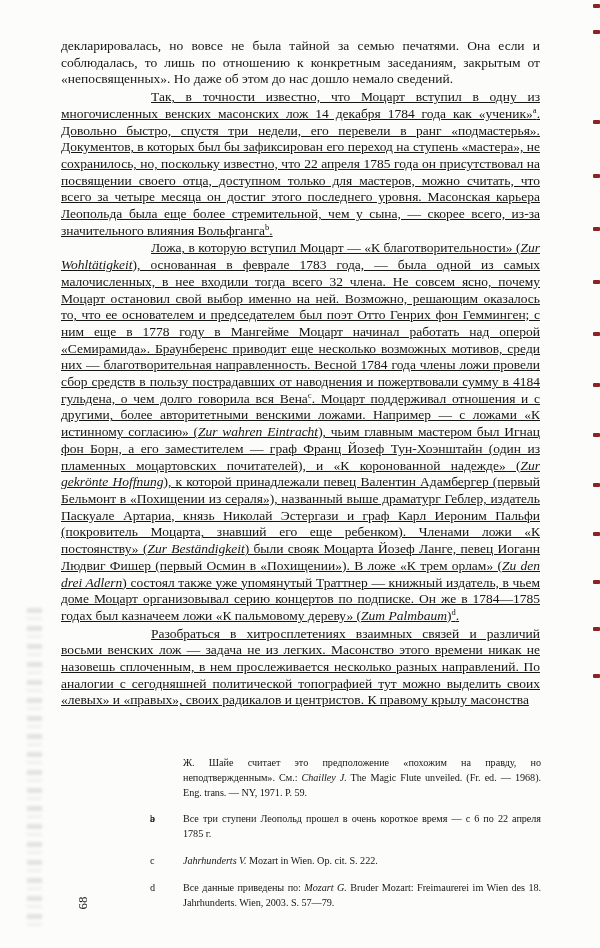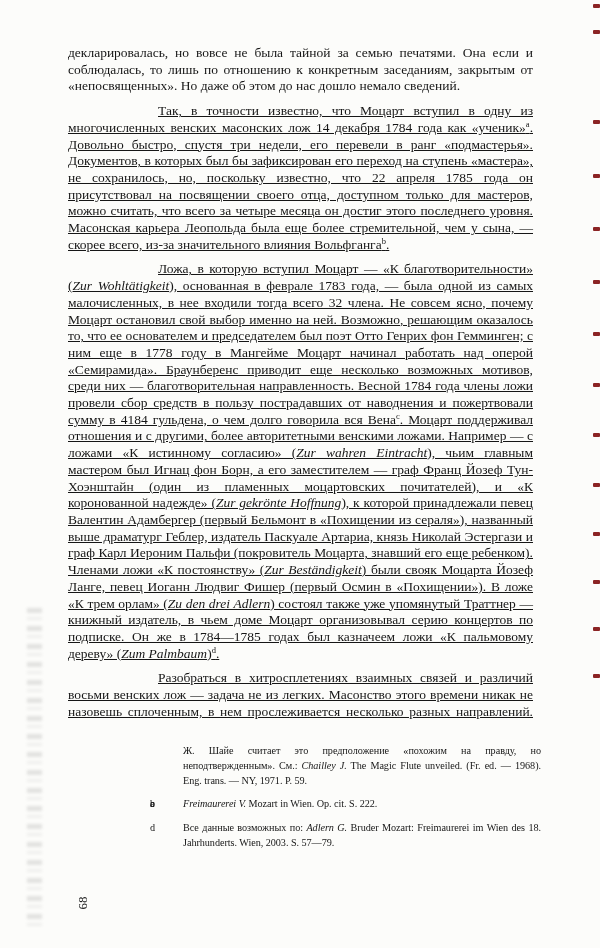--- a/index.html
+++ b/index.html
@@ -11,31 +11,31 @@
     font-family:"Liberation Serif","DejaVu Serif",serif;
     color:#161616;
   }
   .body-text{
     position:absolute;left:60px;top:37px;width:481px;height:682px;
     overflow:hidden;
     font-size:13.5px;line-height:16.7px;
     text-align:justify;
     text-justify:inter-word;
   }
-  .para{margin:8px;}
+  .para{margin:1px;}
   .para.indent{text-indent:90px;text-decoration:underline;}
   .it{font-style:italic;}
   sup.fnref{font-size:8.5px;line-height:0;vertical-align:super;}
   .footnotes{
     position:absolute;left:60px;top:744px;width:481px;
     font-size:10.2px;line-height:14.8px;
     text-align:justify;
     letter-spacing:-0.05px;
   }
-  .fn-row{position:relative;padding-left:123px;margin:0 0 9px 0;}
+  .fn-row{position:relative;padding-left:123px;margin:12px 0 9px 0;}
   .fn-marker{position:absolute;left:90px;top:0;font-style:normal;}
   .fn-text{display:block;}
   .page-number{
     position:absolute;left:76px;top:895px;
     font-size:13px;color:#222;
     transform:rotate(-90deg);
     transform-origin:center;
   }
   .watermark{
     position:absolute;left:27px;top:608px;width:15px;height:322px;
@@ -61,28 +61,29 @@
   <div class="footnotes">
       <div class="fn-row">
         <span class="fn-marker"></span>
         <span class="fn-text"><span>Ж. Шайе считает это предположение «похожим на правду, но неподтвержденным». См.: </span><span class="it">Chailley J.</span><span> The Magic Flute unveiled. (Fr. ed. — 1968). Eng. trans. — NY, 1971. P. 59.</span></span>
       </div>
       <div class="fn-row">
         <span class="fn-marker">a</span>
       </div>
       <div class="fn-row">
         <span class="fn-marker">b</span>
+        <span class="fn-text"><span>Все три ступени Леопольд прошел в очень короткое время — с 6 по 22 апреля 1785 г.</span></span>
       </div>
       <div class="fn-row">
         <span class="fn-marker">c</span>
-        <span class="fn-text"><span class="it">Freimaurerei V.</span><span> Mozart in Wien. Op. cit. S. 222.</span></span>
+        <span class="fn-text"><span class="it">Jahrhunderts V.</span><span> Mozart in Wien. Op. cit. S. 222.</span></span>
       </div>
       <div class="fn-row">
         <span class="fn-marker">d</span>
-        <span class="fn-text"><span>Все данные возможных по: </span><span class="it">Adlern G.</span><span> Bruder Mozart: Freimaurerei im Wien des 18. Jahrhunderts. Wien, 2003. S. 57—79.</span></span>
+        <span class="fn-text"><span>Все данные приведены по: </span><span class="it">Mozart G.</span><span> Bruder Mozart: Freimaurerei im Wien des 18. Jahrhunderts. Wien, 2003. S. 57—79.</span></span>
       </div>
     </div>
   <div class="watermark"></div>
   <div class="page-number">68</div>
 <div class="edge-mark" style="left: 593px; top: 4px; background: rgb(139, 36, 36);"></div>
     <div class="edge-mark" style="left: 593px; top: 30px; background: rgb(139, 36, 36);"></div>
     <div class="edge-mark" style="left: 593px; top: 120px; background: rgb(139, 36, 36);"></div>
     <div class="edge-mark" style="left: 593px; top: 174px; background: rgb(139, 36, 36);"></div>
     <div class="edge-mark" style="left: 593px; top: 227px; background: rgb(139, 36, 36);"></div>
     <div class="edge-mark" style="left: 593px; top: 280px; background: rgb(139, 36, 36);"></div>

